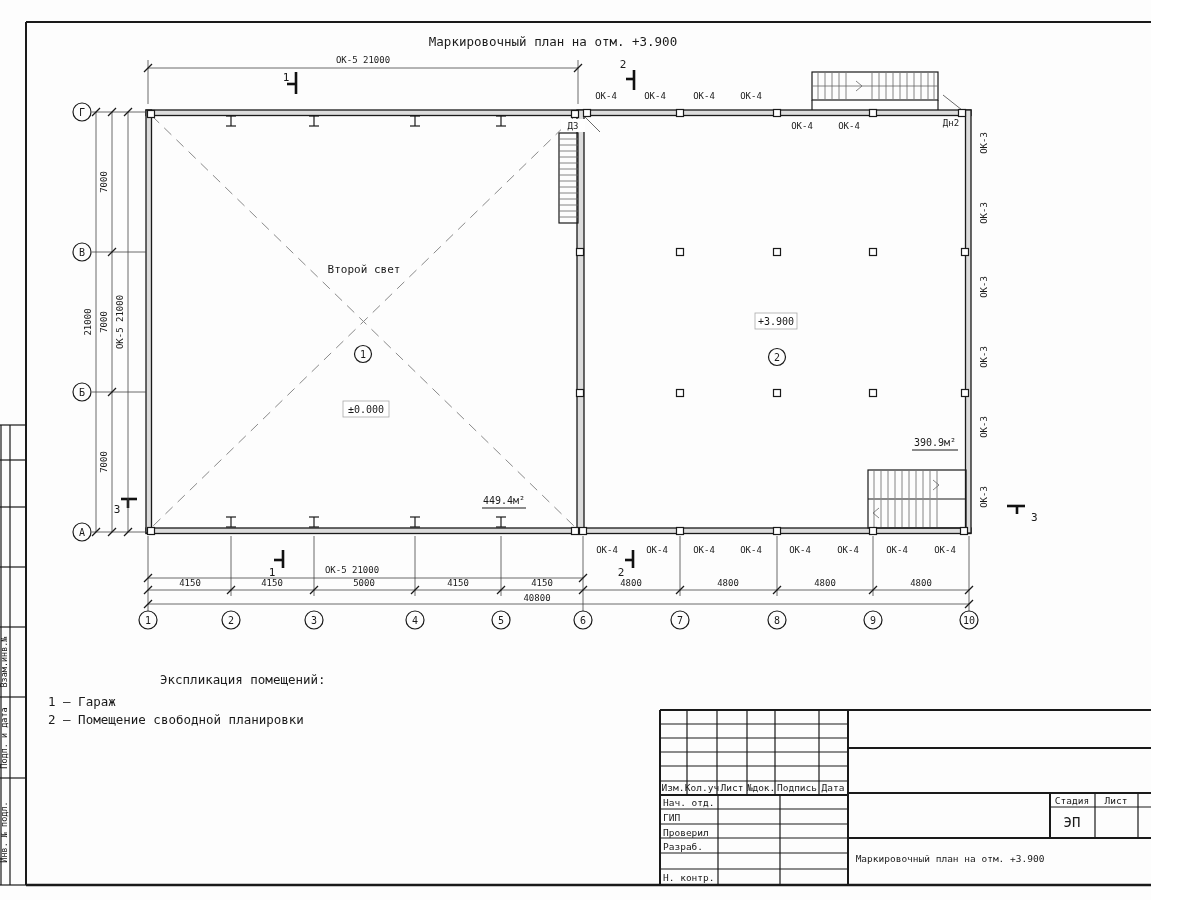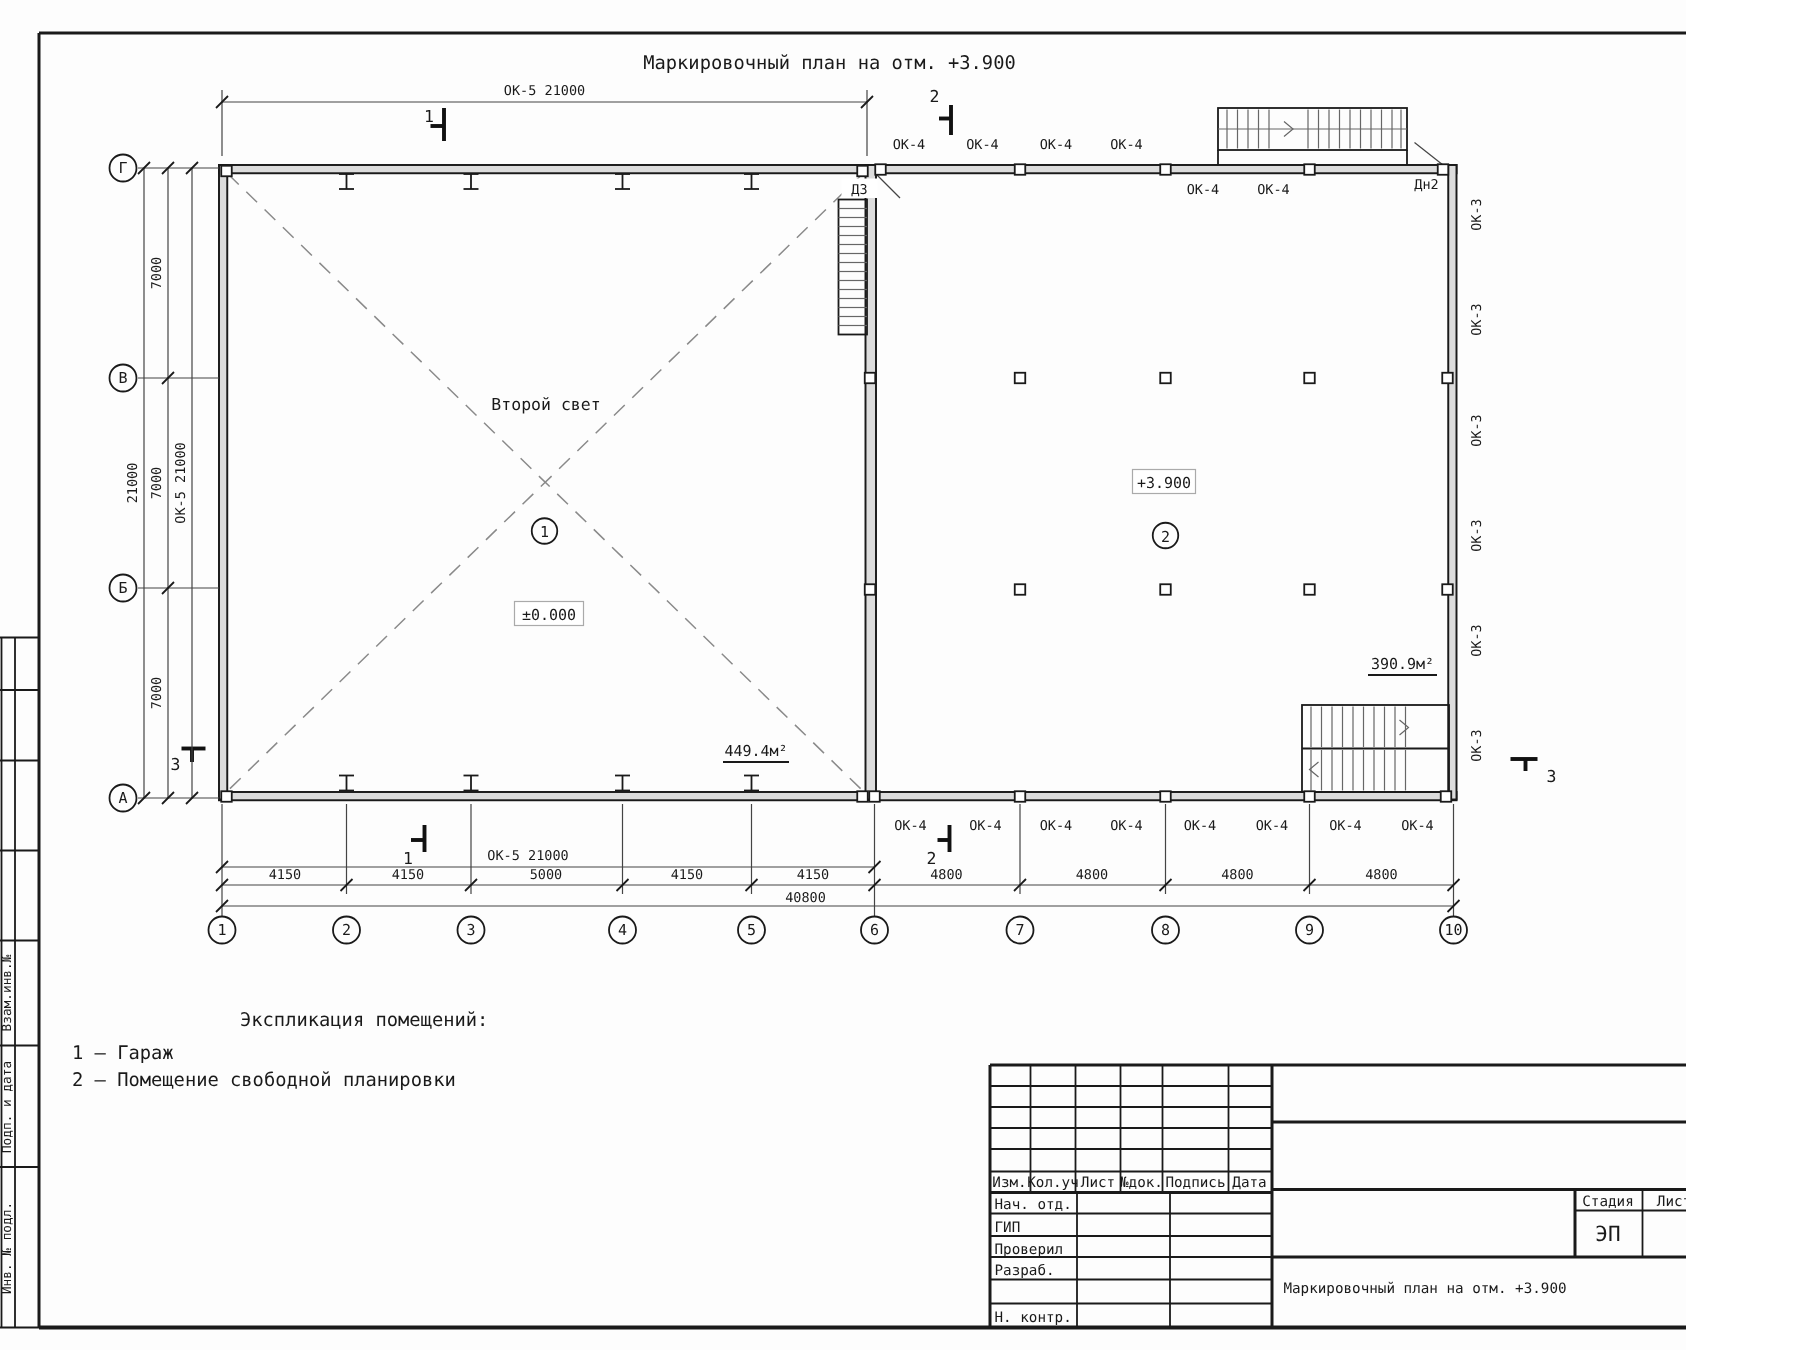--- a/index.html
+++ b/index.html
@@ -1,16 +1,16 @@
 <!DOCTYPE html>
 <html><head>
 <meta charset="utf-8">
 <style>
   html,body{margin:0;padding:0;background:#fff;}
-  .page{width:1124px;height:900px;position:relative;background:#fdfdfd;overflow:hidden;}
+  .page{width:1124px;height:900px;position:relative;background:#fdfdfd;overflow:hidden;padding-left:27px;}
   svg{position:absolute;left:0;top:0;}
   text{font-family:"DejaVu Sans Mono","Liberation Mono",monospace;fill:#1a1a1a;}
   .t8{font-size:8.5px}.t9{font-size:9px}.t95{font-size:9.5px}.t10{font-size:10px}
   .t11{font-size:11px}.t12{font-size:12.5px}.t13{font-size:14px}.ttl{font-size:12.5px}
   .thin{stroke:#444;stroke-width:0.8;fill:none}
   .med{stroke:#1a1a1a;stroke-width:1.2;fill:none}
   .thk{stroke:#1a1a1a;stroke-width:2;fill:none}
   .flag{stroke:#111;stroke-width:2.6;fill:none}
   .wall{fill:#dcdcdc;stroke:#1a1a1a;stroke-width:1.3}
   .colsq{fill:#fff;stroke:#1a1a1a;stroke-width:1.2}

